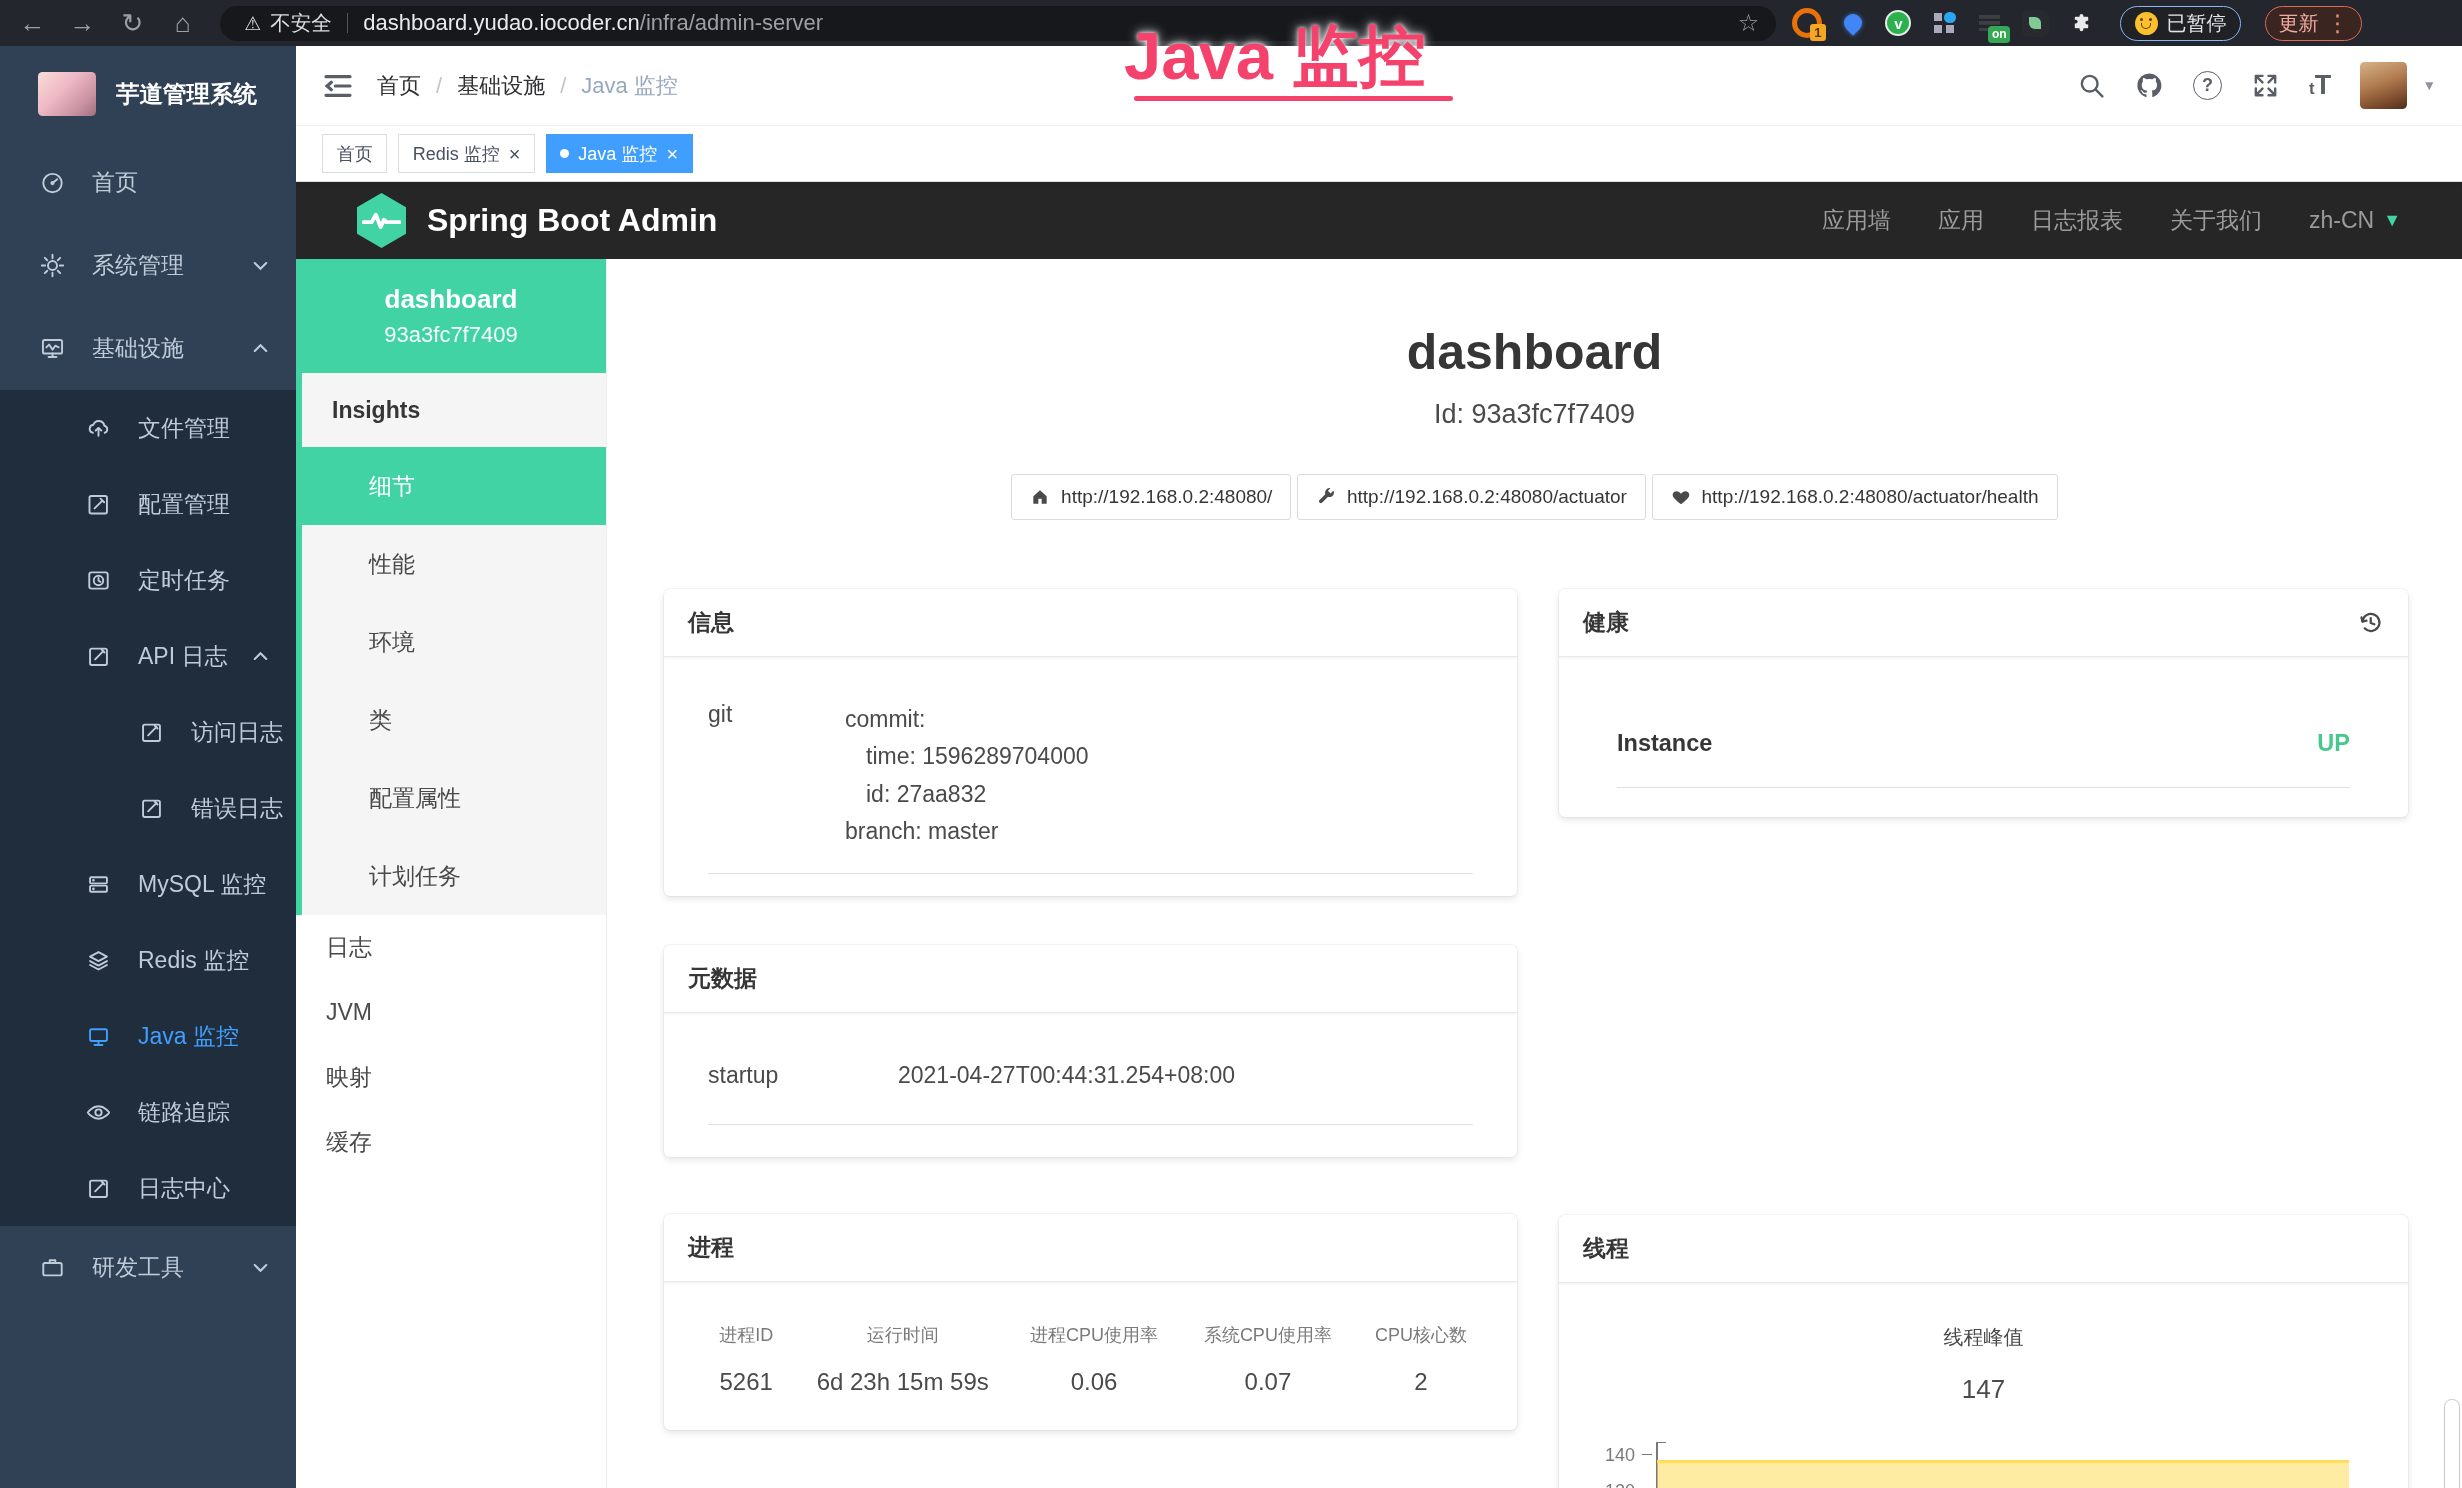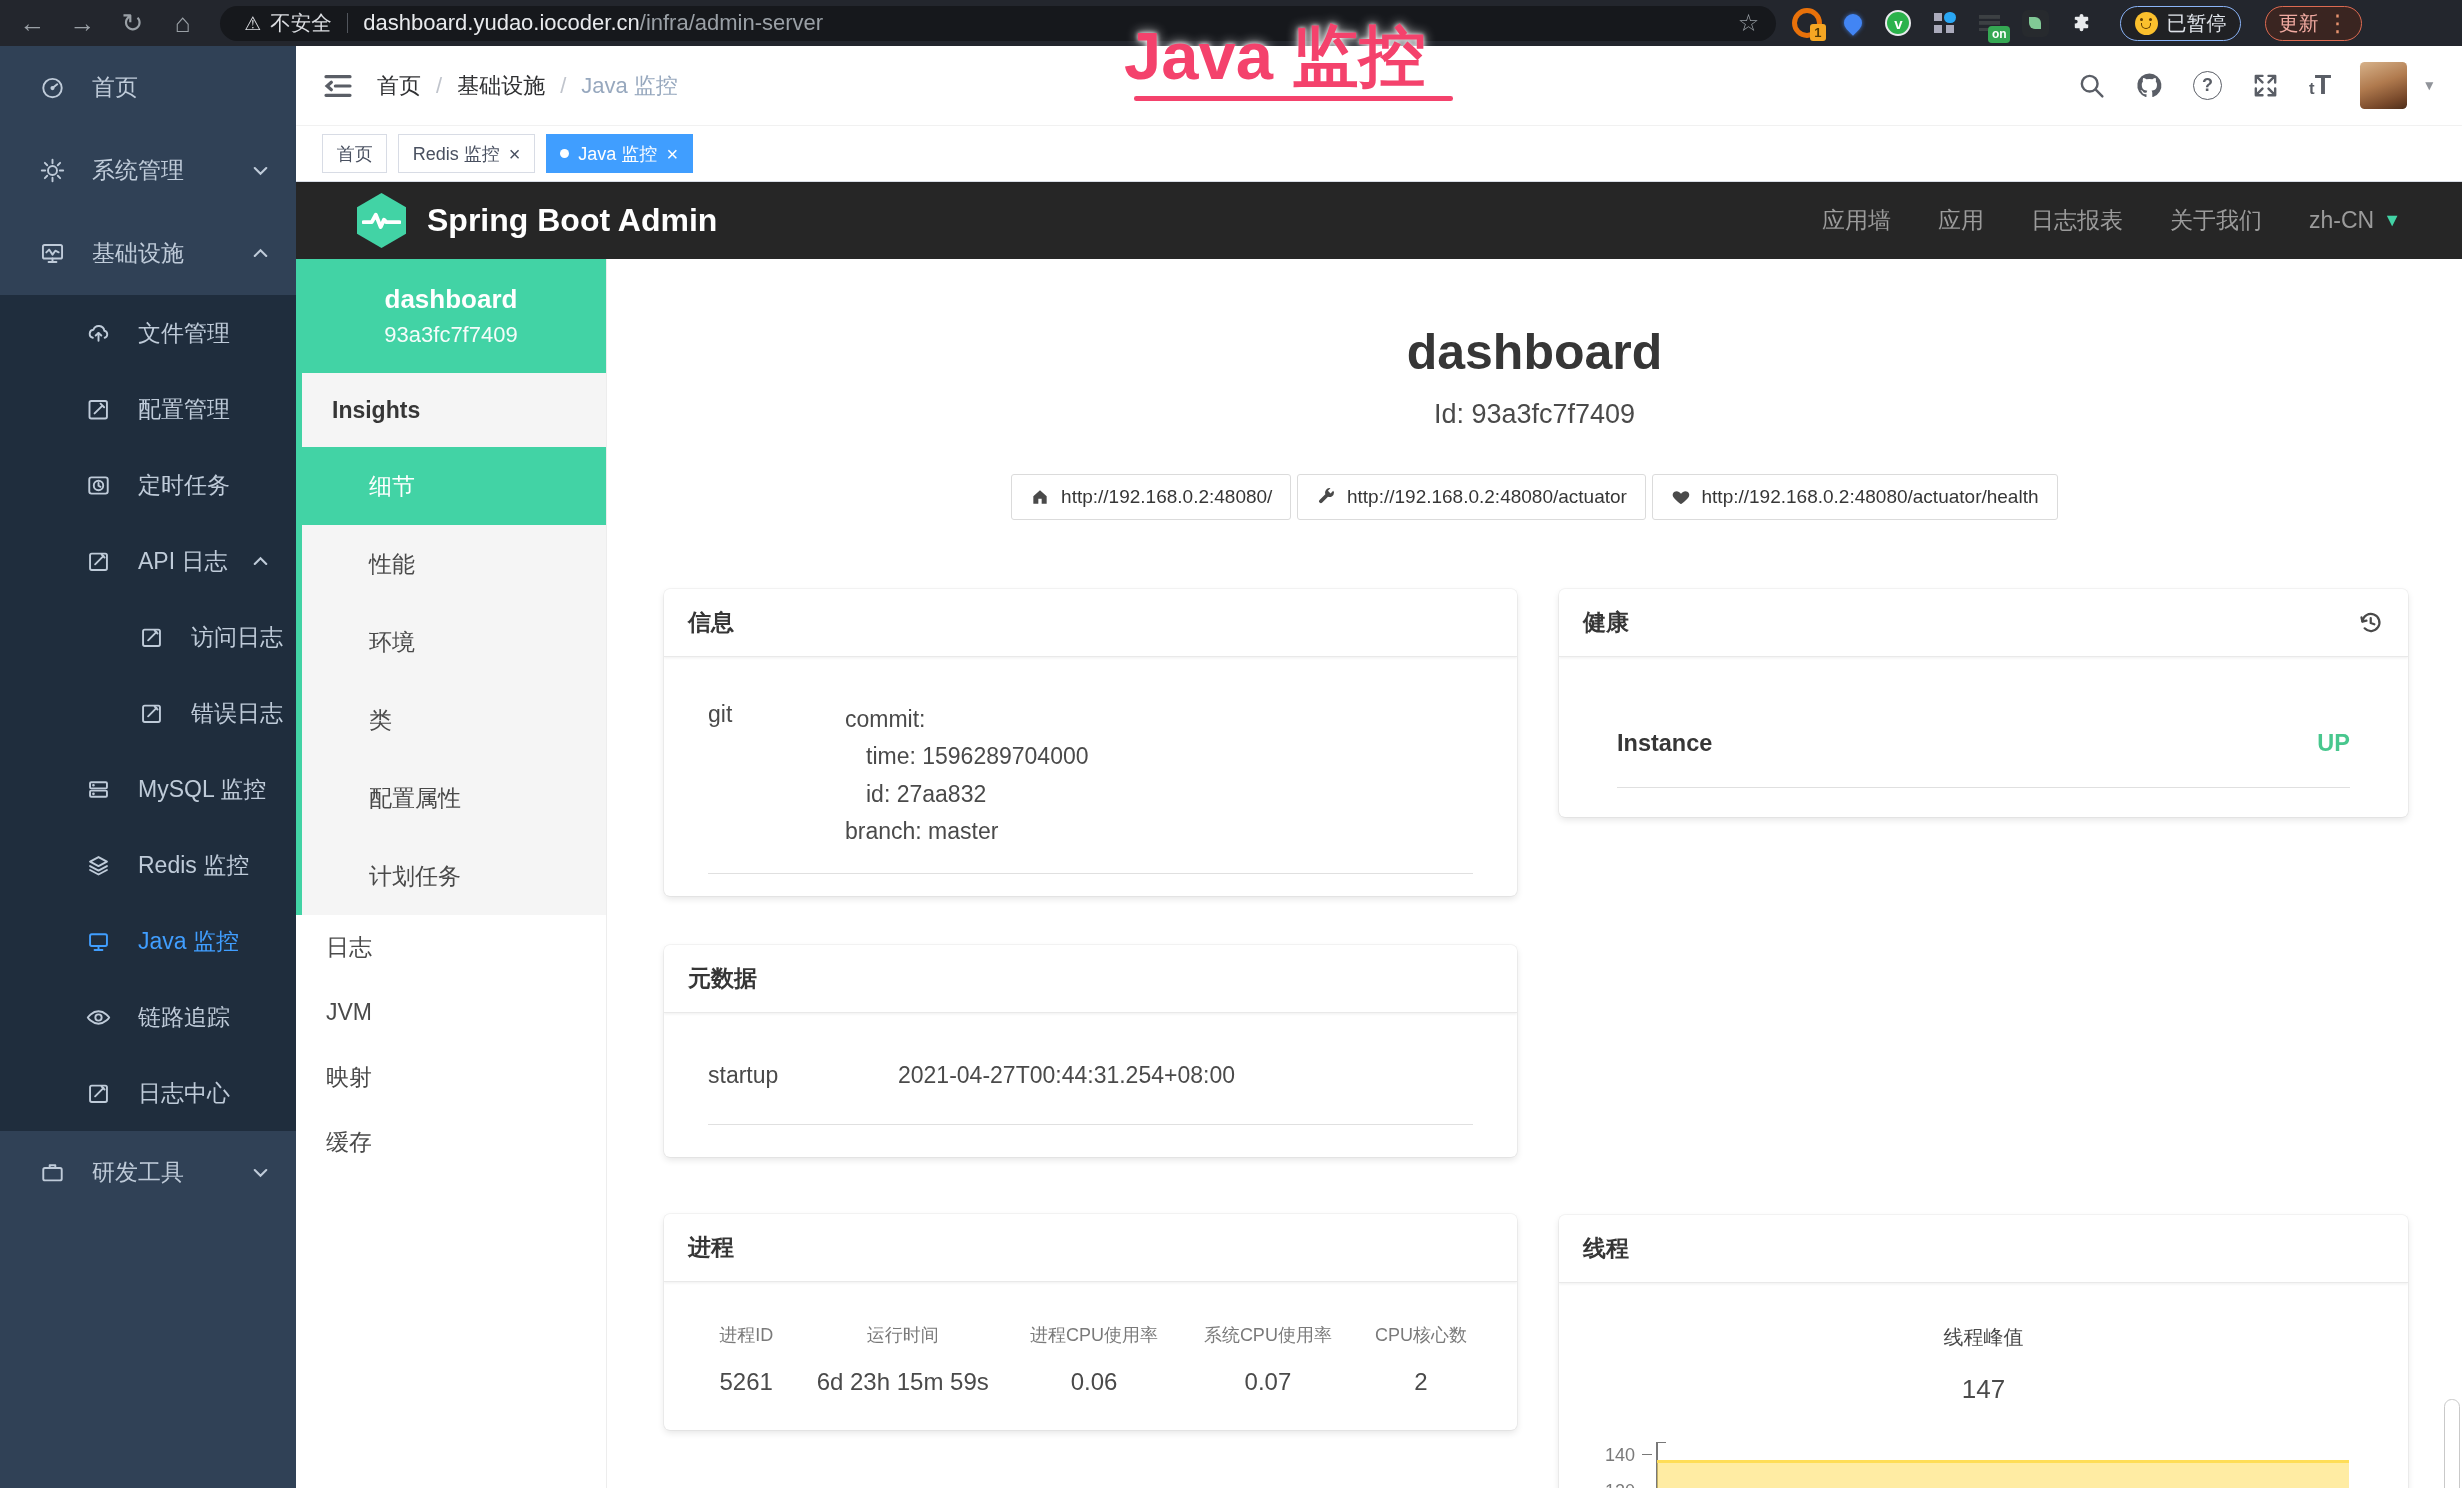--- a/index.html
+++ b/index.html
@@ -238,20 +238,24 @@
     </div>
   </div>
 </div>
 
 <div class="annotation">Java 监控</div>
 <div class="annotation-line"></div>
 
 <div class="shell">
 
   <aside class="sidebar">
+    <div class="logo-row">
+      <div class="logo-img"></div>
+      <div class="logo-title">芋道管理系统</div>
+    </div>
 
     <div class="m-item">
       <svg class="mi" viewBox="0 0 24 24">
         <circle cx="12" cy="12.5" r="8.2"></circle>
           <path d="M12 12.5l4.2-3.4"></path>
           <circle cx="12" cy="12.5" r="1" fill="currentColor"></circle>
       </svg>
       <span class="m-label">首页</span>
     </div>
 

